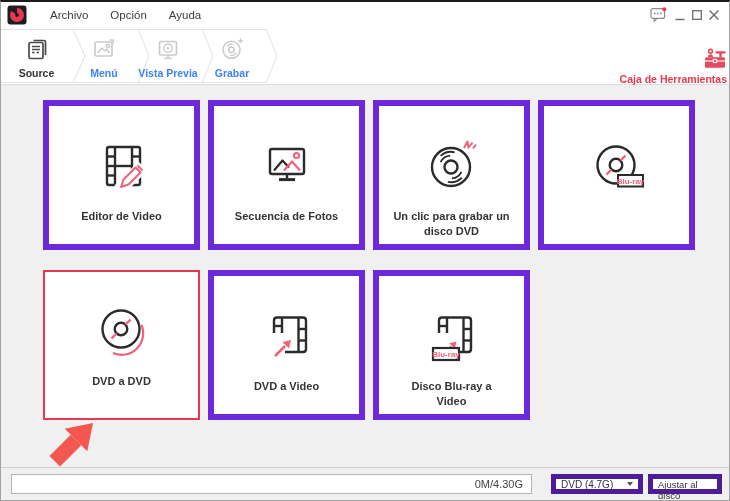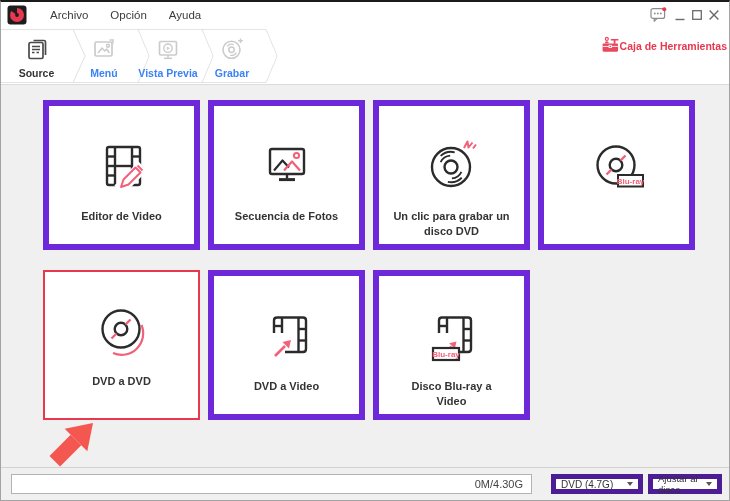--- a/index.html
+++ b/index.html
@@ -23,21 +23,21 @@
   .steps{display:flex;height:54px;margin-top:1px;}
   .step{position:relative;display:flex;flex-direction:column;align-items:center;padding-top:7px;width:64px;}
   .step.first{width:71px;}
   .chev{position:absolute;left:0;top:0;width:calc(100% + 14px);height:100%;pointer-events:none;}
   .step-icon{width:26px;height:26px;z-index:1;}
   .step-label{font-size:10.5px;font-weight:bold;margin-top:5px;z-index:1;white-space:nowrap;}
   .step.active{color:#333;}
   .step.active .step-icon{color:#4a4a4a;}
   .step.inactive{color:#3b82f6;}
   .step.inactive .step-icon{color:#cbcbcb;}
-  .toolbox{position:absolute;right:2px;top:5px;width:126px;display:flex;flex-direction:row;align-items:center;cursor:pointer;}
+  .toolbox{position:absolute;right:2px;top:19px;width:126px;display:flex;flex-direction:column;align-items:flex-end;cursor:pointer;}
   .toolbox-label{font-size:10.5px;font-weight:bold;color:#e8384f;margin-top:3px;white-space:nowrap;}
   
   .main{height:382px;background:#f0f0f0;position:relative;flex:0 0 auto;}
   .grid{display:grid;grid-template-columns:repeat(4,157px);column-gap:8px;row-gap:20px;padding:15px 0 0 42px;}
   .card{
     box-sizing:border-box;width:157px;height:150px;background:#fff;border:6px solid #6d28d9;
     display:flex;flex-direction:column;align-items:center;padding-top:28px;cursor:pointer;
   }
   .card.selected{border:2px solid #e8384f;padding-top:27px;}
   .card-icon{width:64px;height:64px;flex:0 0 auto;}
@@ -49,21 +49,21 @@
   .capacity{
     flex:1;height:20px;box-sizing:border-box;border:1px solid #b3b3b3;background:#fff;
     display:flex;align-items:center;justify-content:flex-end;padding-right:8px;
     font-size:11px;color:#444;margin-right:19px;
   }
   .select{
     height:20px;box-sizing:border-box;border:5px solid #4c1d95;background:#fff;
     display:flex;align-items:center;color:#333;padding:0 5px;cursor:pointer;
   }
   .select.disc{width:92px;font-size:10px;margin-right:5px;}
-  .select.fit{width:74px;font-size:9.5px;}
+  .select.fit{width:74px;font-size:9.5px;flex-direction:column;}
   .caret{width:0;height:0;border-left:3.5px solid transparent;border-right:3.5px solid transparent;border-top:4.5px solid #555;margin-left:auto;}
 </style>
 </head>
 <body>
 
 <div class="window">
 
   <div class="titlebar">
     <svg class="logo" viewBox="0 0 20 20">
       <rect x="0.5" y="0.5" width="19" height="19" rx="3" fill="#1d1d1f"></rect>

